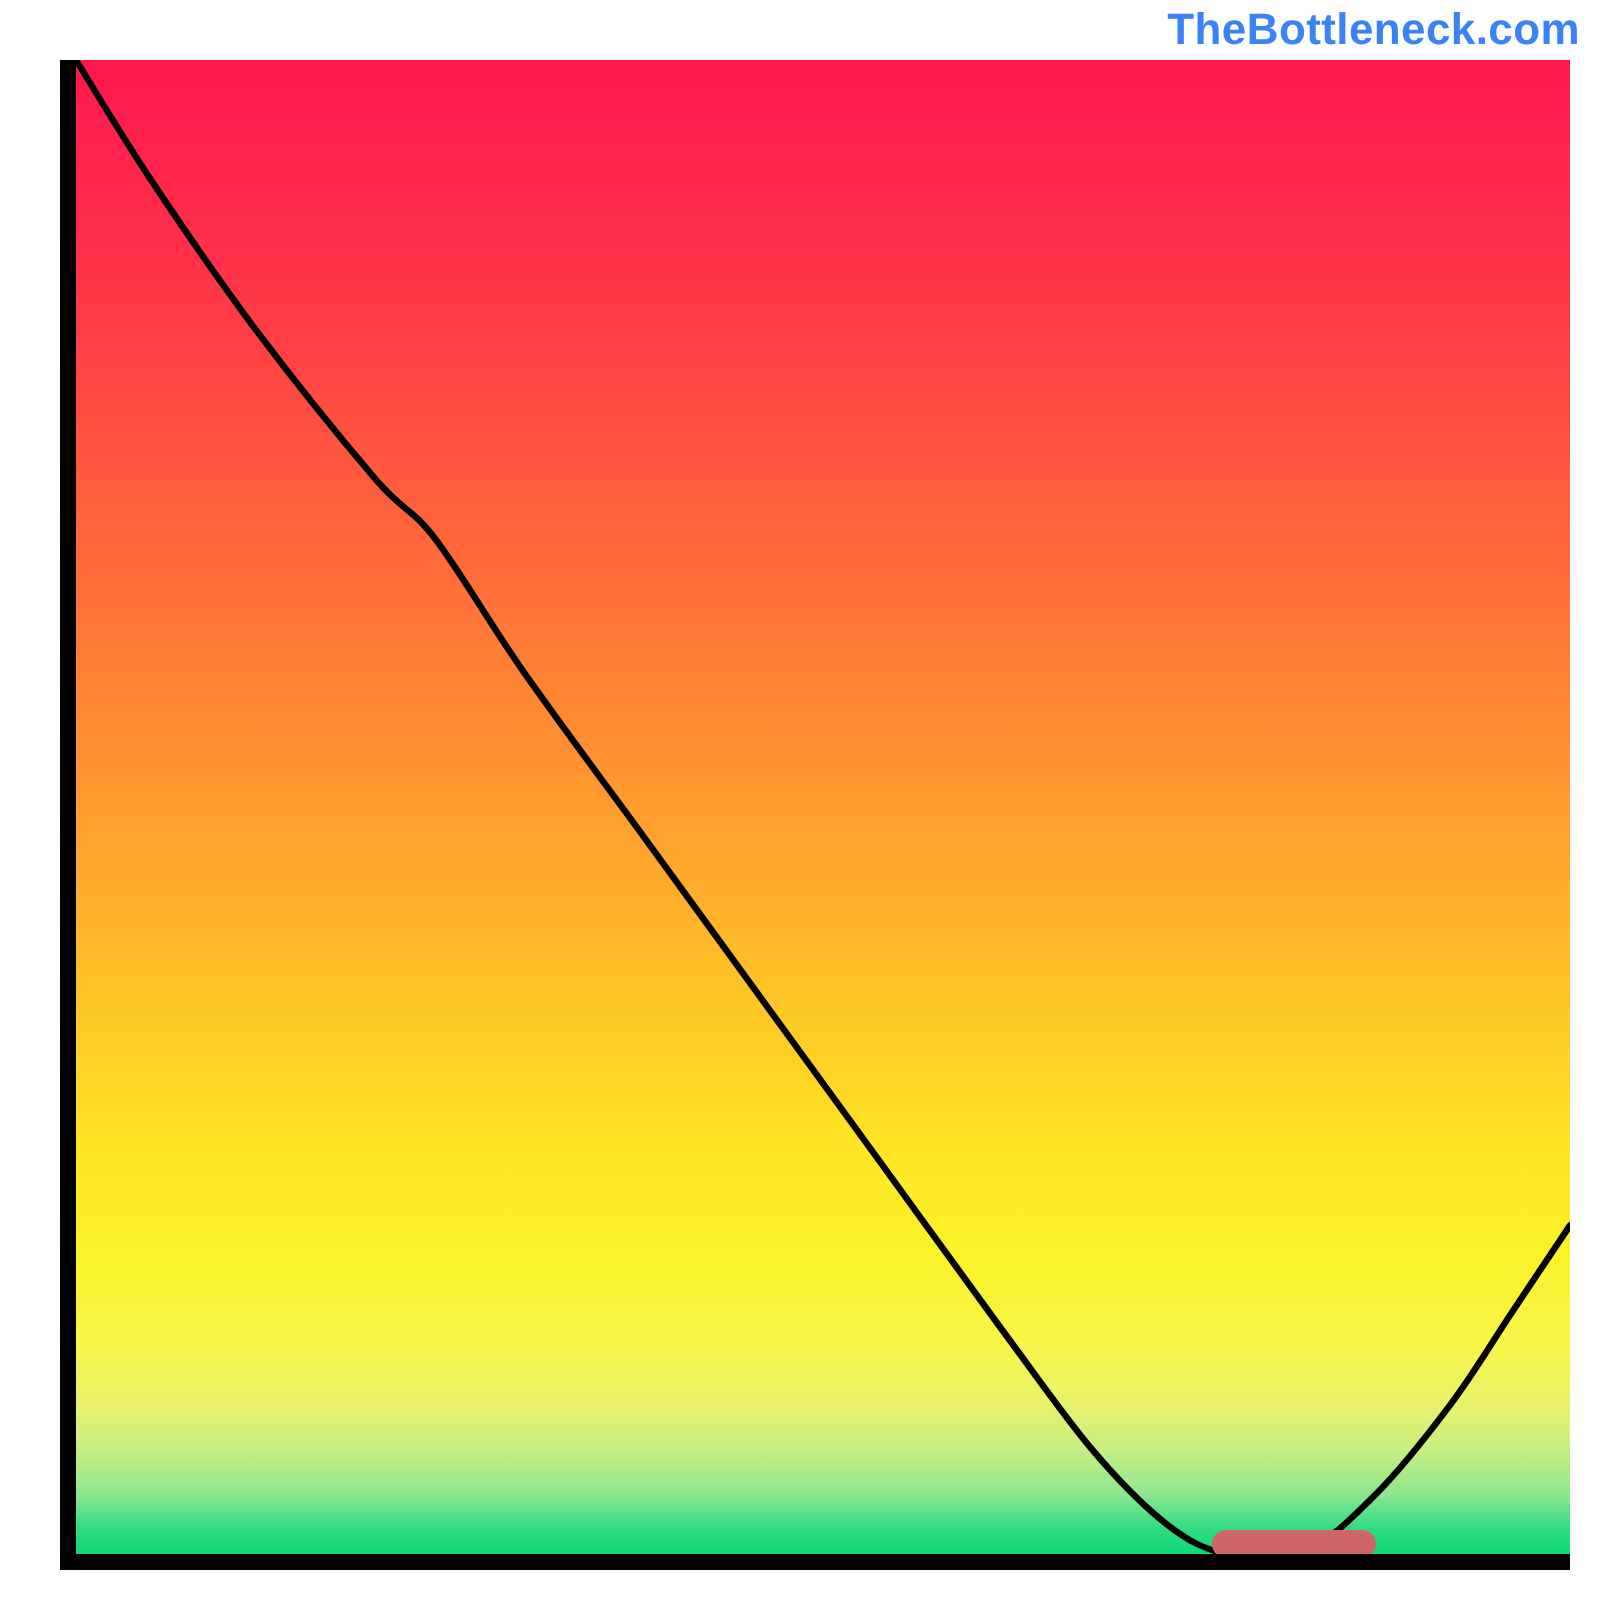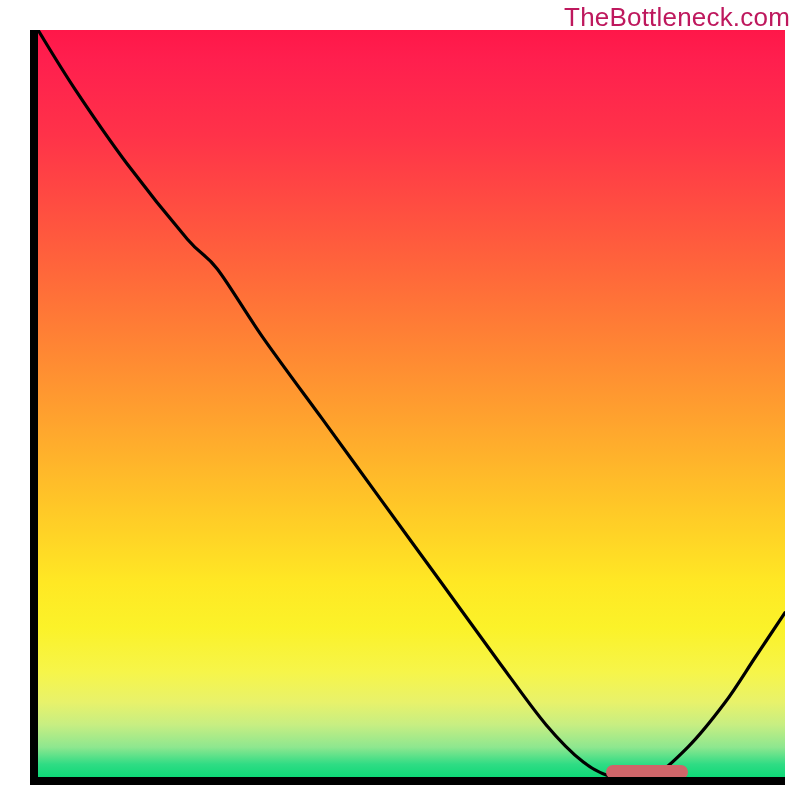--- a/index.html
+++ b/index.html
@@ -13,23 +13,23 @@
   }
   .frame {
     position: relative;
     width: 800px;
     height: 800px;
   }
   .watermark {
     position: absolute;
     top: 2px;
     right: 10px;
-    color: #be185d;
-    font-size: 26px;
-    font-weight: 400;
+    color: #3b82f6;
+    font-size: 22px;
+    font-weight: 700;
     letter-spacing: 0.2px;
     pointer-events: none;
   }
   .plot-area {
     position: absolute;
     left: 30px;
     top: 30px;
     width: 755px;
     height: 755px;
     border-left: 8px solid #000;

